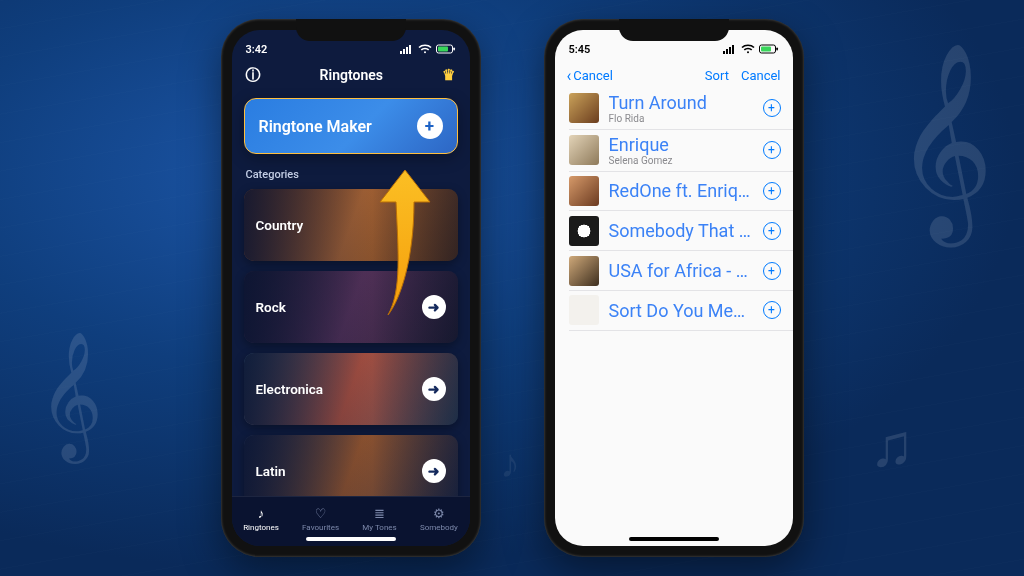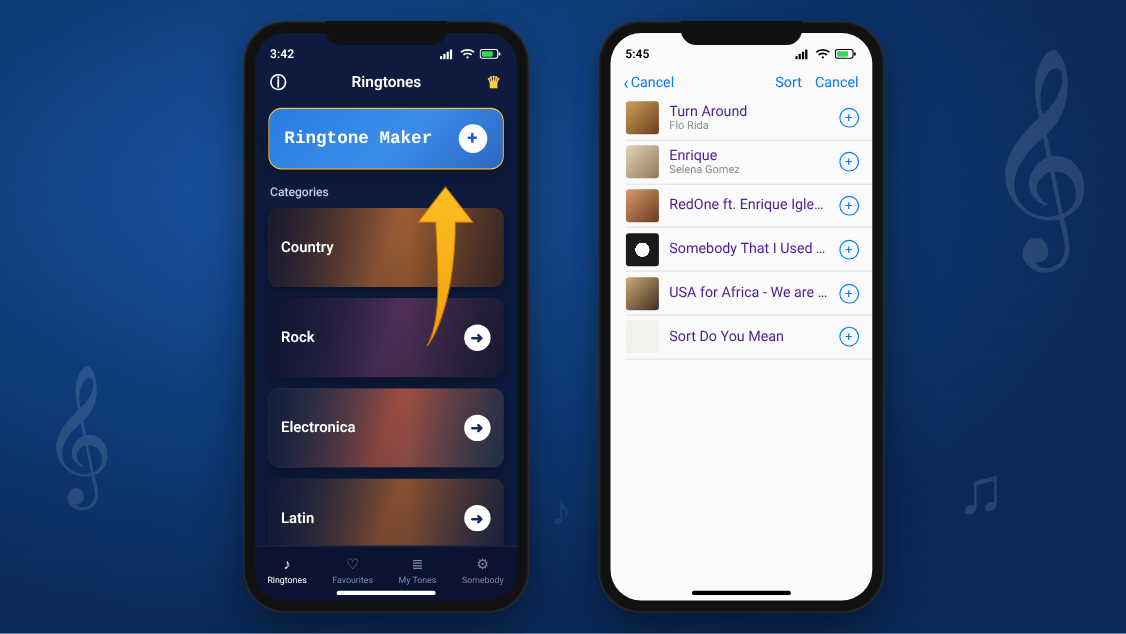--- a/index.html
+++ b/index.html
@@ -74,21 +74,21 @@
   .rt-body { padding: 10px 12px 0 12px; height: calc(100% - 32px - 26px - 50px); overflow:hidden; }
 
   .maker-card {
     background: linear-gradient(135deg,#2a7de1,#3c8de9 55%,#2d66c4);
     border-radius: 12px;
     padding: 14px 14px;
     display:flex; align-items:center; justify-content:space-between;
     border: 1.5px solid #ffbf3f;
     box-shadow: 0 4px 16px rgba(0,0,0,0.3);
   }
-  .maker-card .lbl { font-size: 16px; font-weight:600; color:#fff;font-family:Liberation Mono, monospace;}
+  .maker-card .lbl { font-size: 16px; font-weight:600; color:#fff;}
   .plus-circle {
     width:26px;height:26px;border-radius:50%;background:#fff;
     display:flex;align-items:center;justify-content:center;color:#1d62c5;font-weight:700;font-size:17px;
   }
 
   .cat-heading { font-size:11px; color:#c3cde4; margin: 14px 2px 8px; font-weight:500;}
 
   .cat-card {
     height:72px; border-radius:10px; margin-bottom:10px;
     display:flex; align-items:center; justify-content:space-between;
@@ -153,21 +153,21 @@
     width:30px; height:30px; border-radius:3px; flex-shrink:0;
     background:#c8b8a4;
   }
   .song-art.a1{background:linear-gradient(135deg,#caa25a,#6b3d1e);}
   .song-art.a2{background:linear-gradient(135deg,#e3d4b8,#8e7a5a);}
   .song-art.a3{background:linear-gradient(135deg,#d69a6a,#6b3a20);}
   .song-art.a4{background:radial-gradient(circle,#fff 30%,#1a1a1a 31%);}
   .song-art.a5{background:linear-gradient(135deg,#cfa97a,#3d2e1e);}
   .song-art.a6{background:#f3f1ed;}
   .song-meta { flex:1; min-width:0; }
-  .song-title { font-size:13px; color:#4c1d95; white-space:nowrap; overflow:hidden; text-overflow:ellipsis;}
+  .song-title { font-size:18px; color:#3b82f6; white-space:nowrap; overflow:hidden; text-overflow:ellipsis;}
   .song-artist { font-size:10px; color:#8a8a8e; white-space:nowrap; overflow:hidden; text-overflow:ellipsis;}
   .add-btn {
     width:18px;height:18px;border-radius:50%;border:1.3px solid #007aff;
     display:flex;align-items:center;justify-content:center;color:#007aff;font-size:12px;line-height:1;flex-shrink:0;
   }
   .home-indicator.dark{ background:#fff; } .home-indicator.light{ background:#000; }
 
 </style>
 </head>
 <body>

